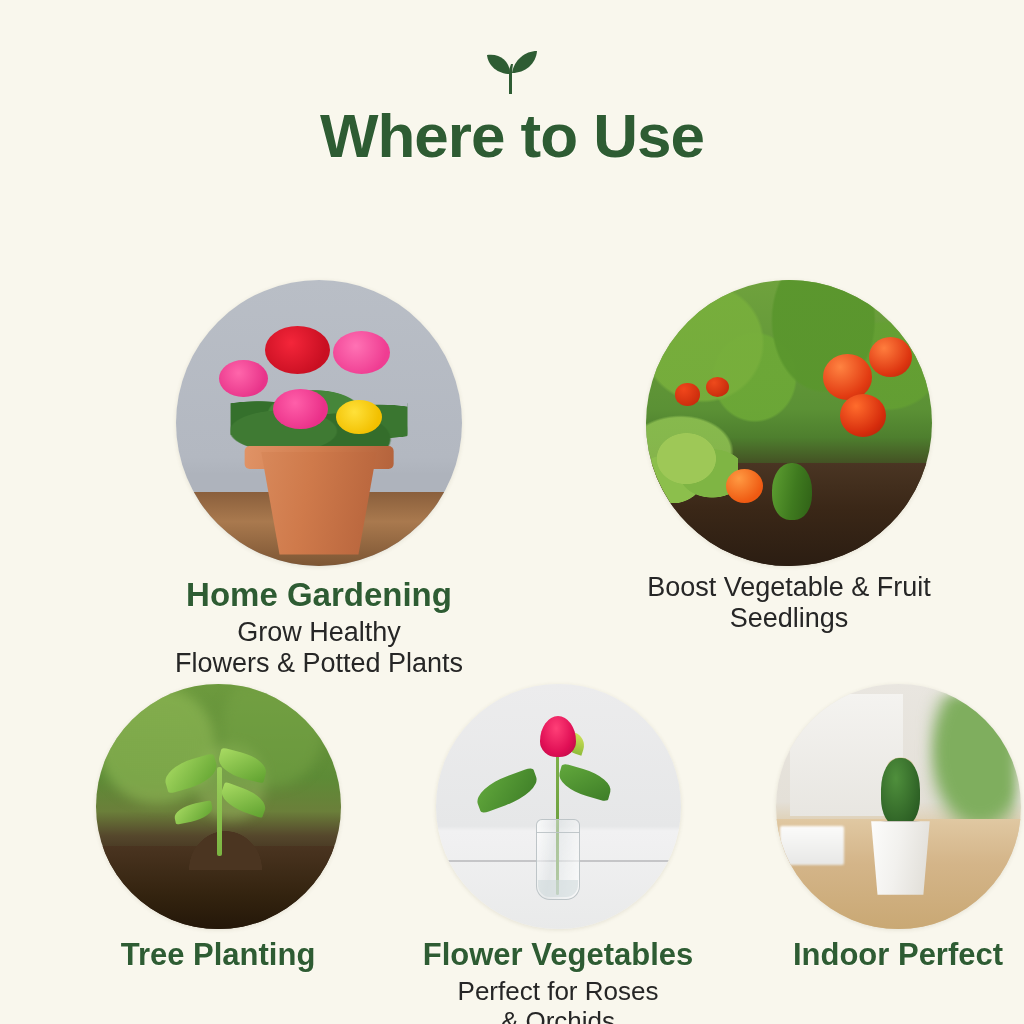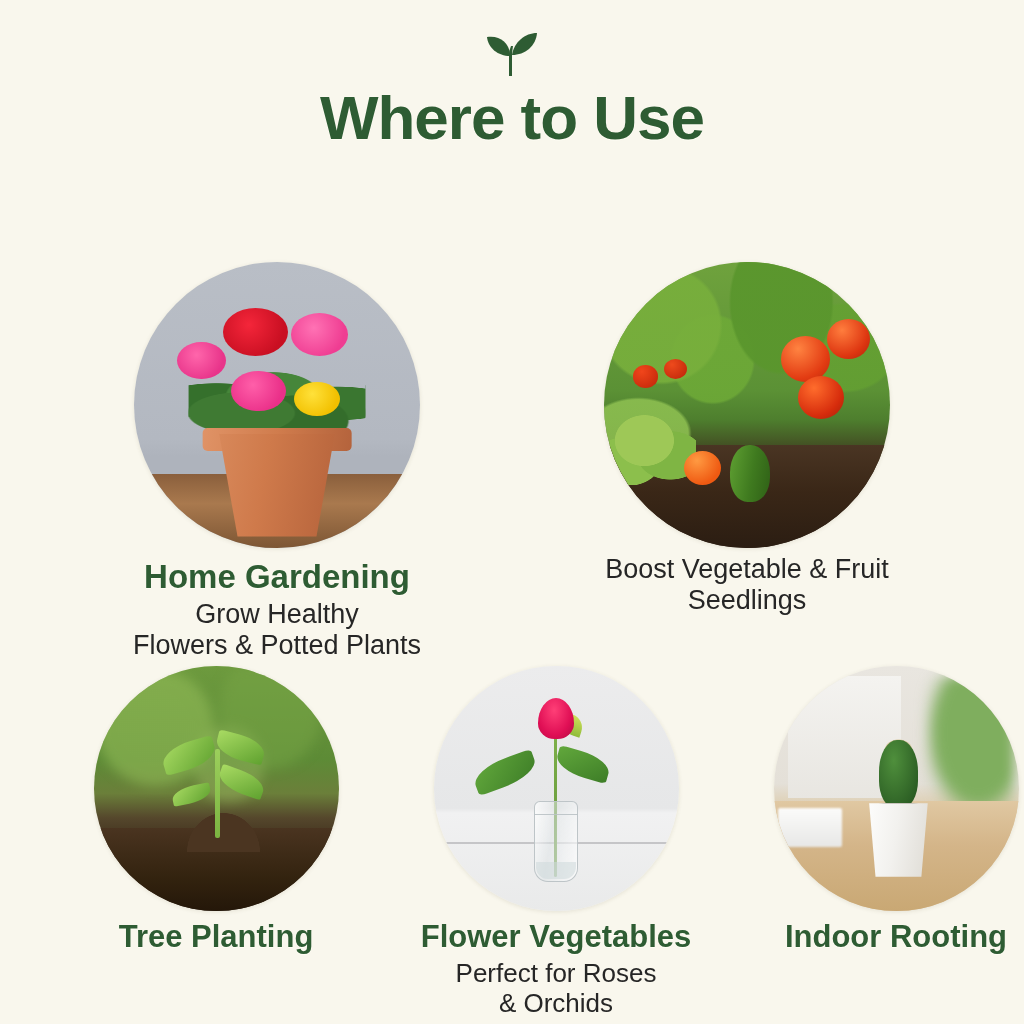--- a/index.html
+++ b/index.html
@@ -20,20 +20,21 @@
     width:1024px; height:1024px;
     position:relative;
     background:#f9f7ed;
   }
 
   
   .header {
     width:100%;
     padding-top:26px;
     text-align:center;
+    margin-top:18px;
   }
 
   .sprout-icon {
     display:block;
     margin:0 auto 6px auto;
     width:72px; height:56px;
   }
 
   .title {
     color:#2e5c33;
@@ -45,21 +46,21 @@
     text-shadow:0 1px 0 #fffdf4, 0 0 2px rgba(255,253,244,.85);
     padding:0 40px;
   }
   .title .line2 { display:block; }
 
   
   .row {
     position:absolute;
     left:0; width:1024px;
     display:flex;
-    justify-content:center;
+    justify-content:flex-end;
   }
   .row-top { top:262px; }
   .row-bottom { top:666px;margin-left:44px; }
 
   .card {
     position:relative;
     text-align:center;
     display:flex;
     flex-direction:column;
     align-items:center;
@@ -396,18 +397,18 @@
           <div class="window"></div>
           <div class="greenblur"></div>
           <div class="desk"></div>
           <div class="book"></div>
           <div class="spine"></div>
           <div class="cactus"></div>
           <div class="soil5"></div>
           <div class="wpot"></div>
         </div>
       </div>
-      <div class="card-title">Indoor Rooting</div>
+      <div class="card-title">Indoor Perfect</div>
     </div>
 
   </div>
 
 </div>
 
 </body></html>

